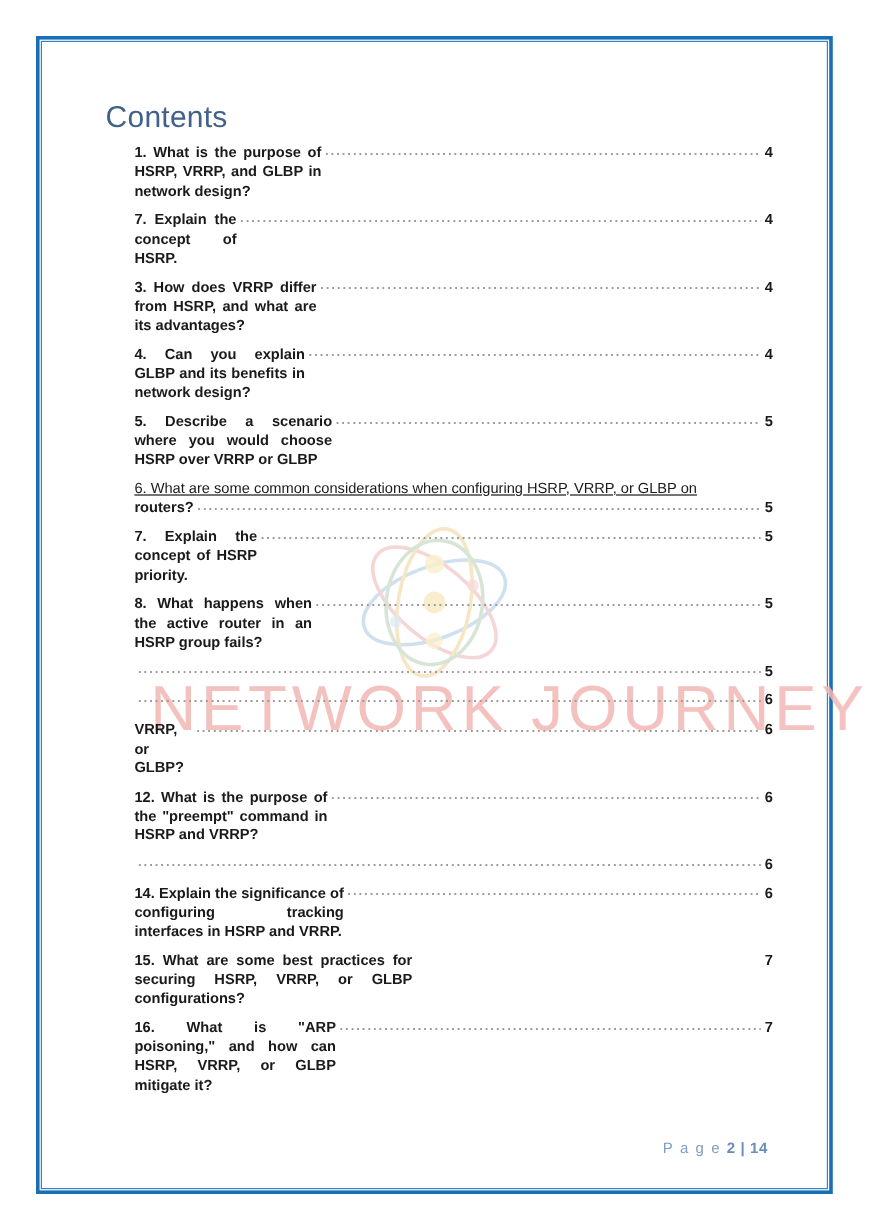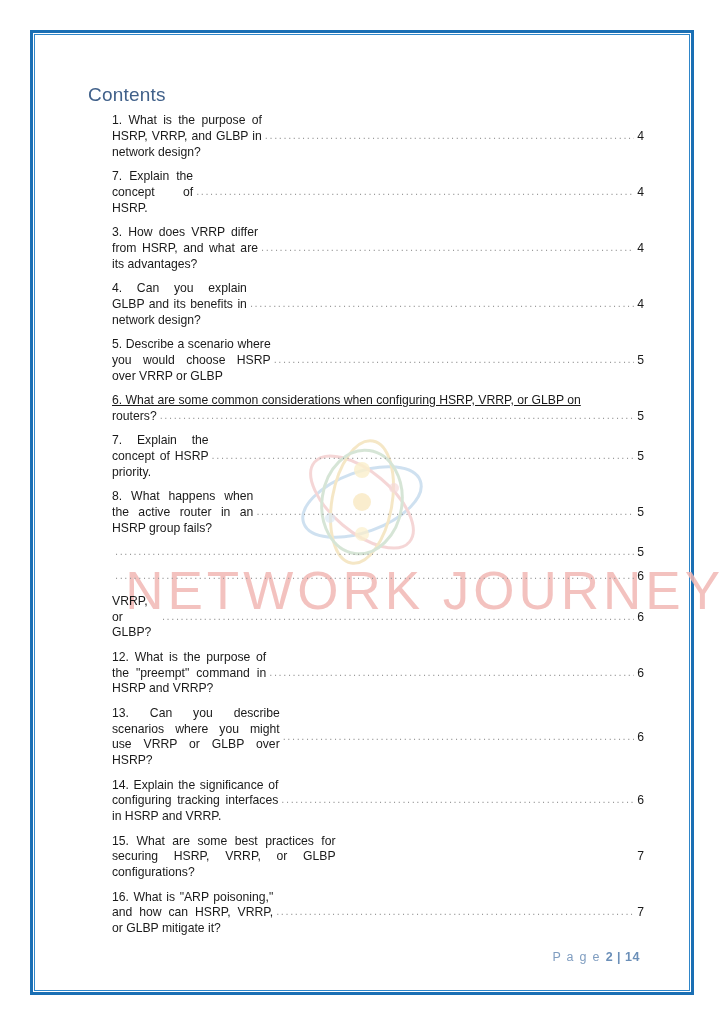--- a/index.html
+++ b/index.html
@@ -76,21 +76,21 @@
   .content {
     position: absolute;
     left: 88px;
     top: 84px;
     width: 556px;
     z-index: 3;
   }
 
   .toc-title {
     font-family: "Liberation Sans", sans-serif;
-    font-size: 19px;
+    font-size: 25px;
     font-weight: 400;
     color: #41618a;
     letter-spacing: 0.2px;
     margin-bottom: 7px;
   }
 
   .toc-list {
     margin-left: 24px;
     width: 532px;
   }
@@ -101,22 +101,23 @@
     font-family: "Liberation Sans", sans-serif;
     font-size: 12.2px;
     line-height: 15.8px;
     color: #1a1a1a;
     margin-bottom: 8.6px;
     text-align: justify;
   }
 
   .toc-entry .row {
     display: flex;
-    align-items: center;
+    align-items: flex-start;
     width: 100%;
+    font-weight: bold;
   }
 
   .toc-entry .label {
     white-space: pre-wrap;
   }
 
   .toc-entry .leader {
     flex: 1 1 auto;
     min-width: 2px;
     overflow: hidden;
@@ -269,21 +270,20 @@
         </div>
         <div class="toc-entry">
           <div class="row">
             <span class="label">12. What is the purpose of the "preempt" command in HSRP and VRRP?</span>
             <span class="leader">........................................................................................................................................................................................................</span>
             <span class="pageno">6</span>
           </div>
         </div>
         <div class="toc-entry">
           <div class="row">
-            <span class="label">13. Can you describe scenarios where you might use VRRP or GLBP over HSRP?</span>
             <span class="leader">........................................................................................................................................................................................................</span>
             <span class="pageno">6</span>
           </div>
         </div>
         <div class="toc-entry">
           <div class="row">
             <span class="label">14. Explain the significance of configuring tracking interfaces in HSRP and VRRP.</span>
             <span class="leader">........................................................................................................................................................................................................</span>
             <span class="pageno">6</span>
           </div>

